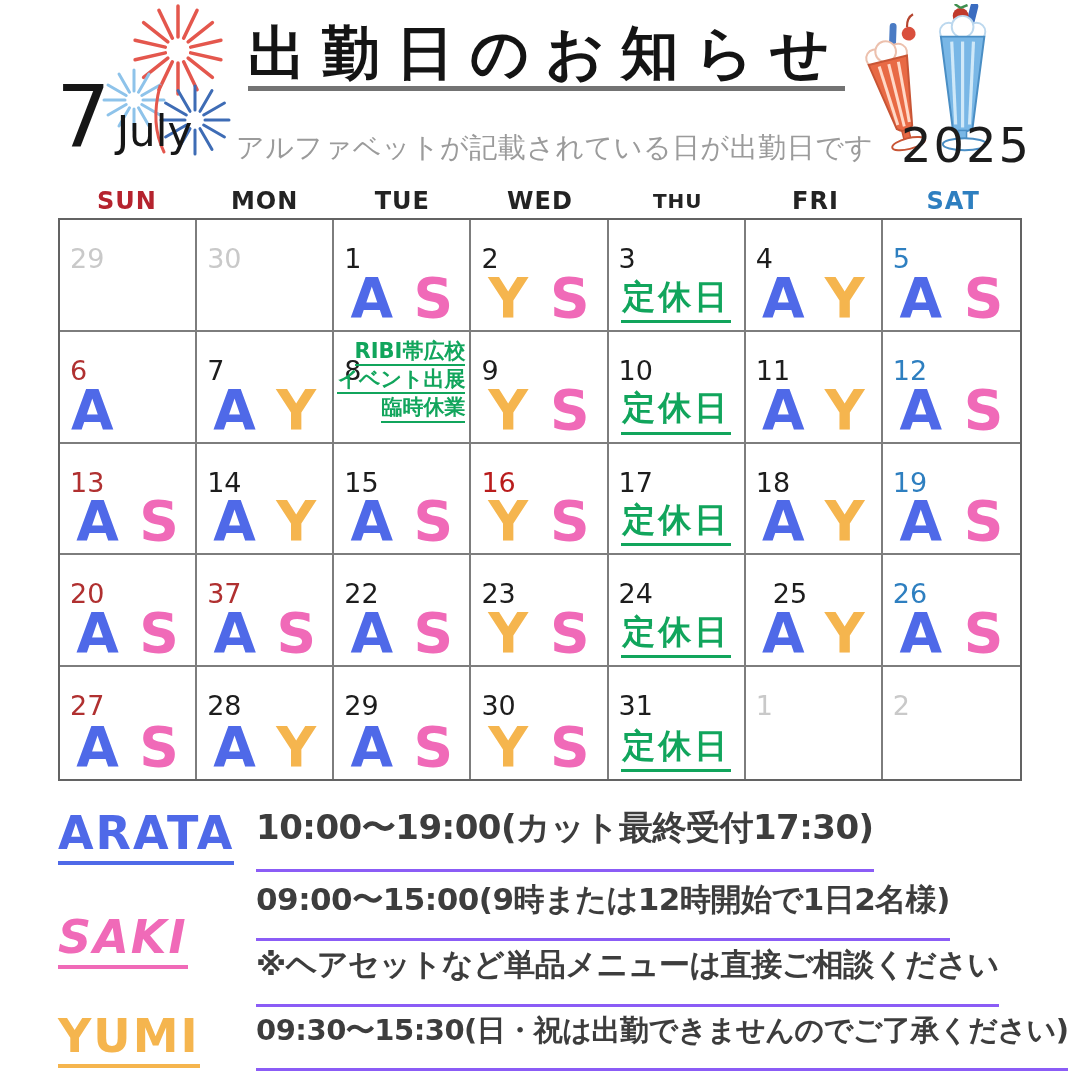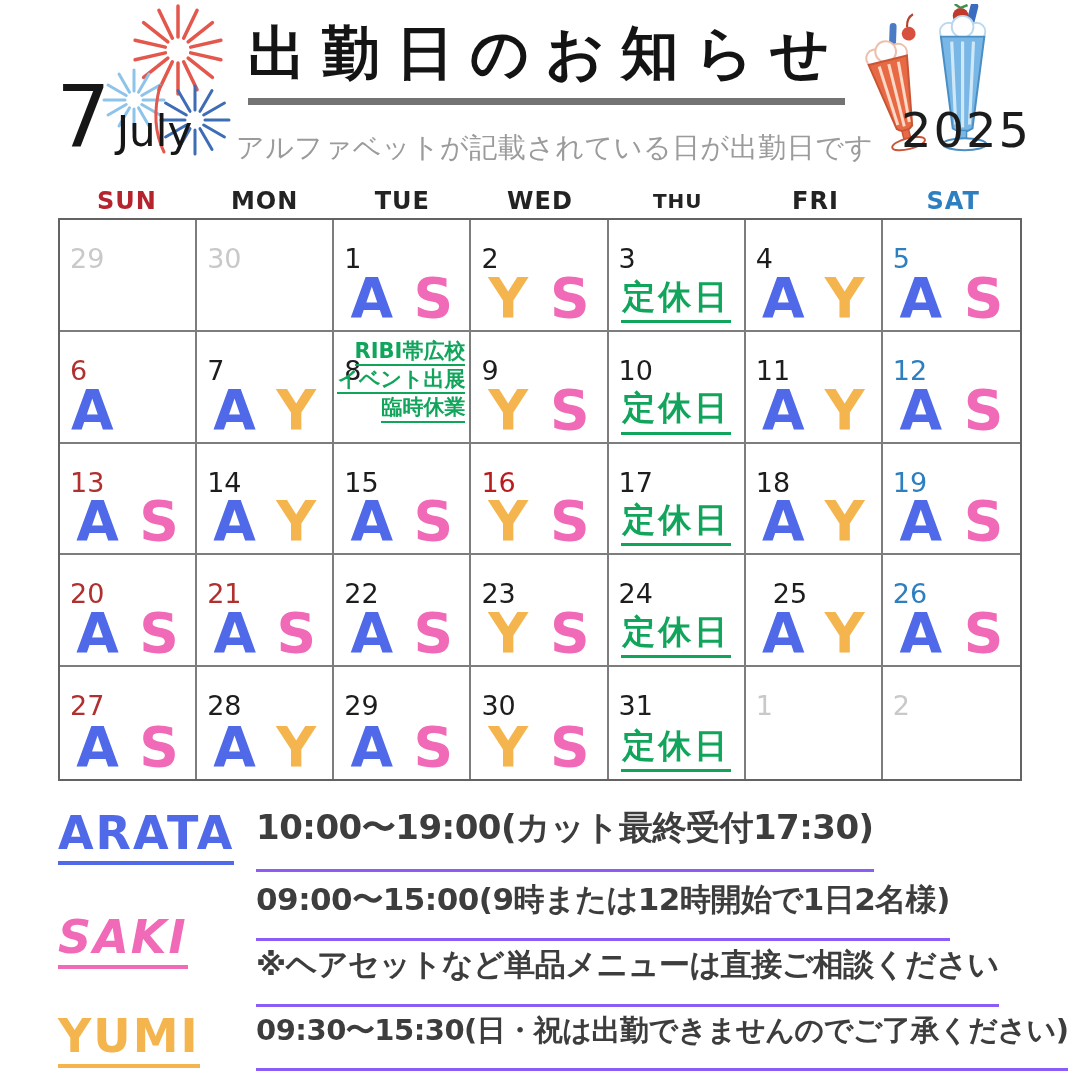--- a/index.html
+++ b/index.html
@@ -5,23 +5,23 @@
   html,body{margin:0;padding:0;}
   body{font-family:"DejaVu Sans","Liberation Sans",sans-serif;background:#fff;}
   .poster{position:relative;width:1080px;height:1080px;background:#ffffff;overflow:hidden;}
 
   
   .month-block{position:absolute;left:56px;top:80px;display:flex;align-items:flex-end;color:#161616;}
   .month-number{font-size:86px;line-height:.85;font-weight:500;}
   .month-name{font-size:42px;line-height:1;margin-left:6px;}
   .fireworks{position:absolute;left:98px;top:0px;}
   .drinks{position:absolute;left:852px;top:4px;}
-  .page-title{position:absolute;left:248px;top:22px;font-size:58px;font-weight:800;letter-spacing:16px;color:#141414;border-bottom:7px solid #737373;padding-bottom:12px;line-height:1.1;white-space:nowrap;}
+  .page-title{position:absolute;left:248px;top:22px;font-size:58px;font-weight:800;letter-spacing:16px;color:#141414;border-bottom:5px solid #737373;padding-bottom:0;line-height:1.1;white-space:nowrap;}
   .subtitle{position:absolute;left:236px;top:129px;font-size:28px;color:#9b9b9b;letter-spacing:.5px;white-space:nowrap;}
-  .year{position:absolute;left:901px;top:102px;font-size:48px;color:#1c1c1c;letter-spacing:2px;}
+  .year{position:absolute;left:901px;top:117px;font-size:48px;color:#1c1c1c;letter-spacing:2px;}
 
   
   .weekday-row{position:absolute;left:58px;top:186px;width:964px;display:grid;grid-template-columns:repeat(7,1fr);text-align:center;}
   .weekday{font-size:24px;font-weight:600;letter-spacing:1px;line-height:30px;}
   .weekday.small{font-size:20px;}
 
   
   .calendar-grid{position:absolute;left:58px;top:218px;width:964px;height:563px;display:grid;grid-template-columns:repeat(7,1fr);grid-template-rows:repeat(5,1fr);border:2px solid #636363;box-sizing:border-box;background:#fff;}
   .cell{position:relative;border-right:2px solid #7d7d7d;border-bottom:2px solid #7d7d7d;box-sizing:border-box;}
   .cell:nth-child(7n){border-right:none;}
@@ -281,21 +281,21 @@
         </div>
       </div>
       <div class="cell">
         <div class="daynum" style="color: rgb(176, 48, 48);">20</div>
         <div class="letters">
           <span style="color: rgb(79, 105, 232);">A</span>
           <span style="color: rgb(240, 106, 184);">S</span>
         </div>
       </div>
       <div class="cell">
-        <div class="daynum" style="color: rgb(176, 48, 48);">21</div>
+        <div class="daynum" style="color: rgb(176, 48, 48);">37</div>
         <div class="letters">
           <span style="color: rgb(79, 105, 232);">A</span>
           <span style="color: rgb(240, 106, 184);">S</span>
         </div>
       </div>
       <div class="cell">
         <div class="daynum" style="color: rgb(29, 29, 29);">22</div>
         <div class="letters">
           <span style="color: rgb(79, 105, 232);">A</span>
           <span style="color: rgb(240, 106, 184);">S</span>

